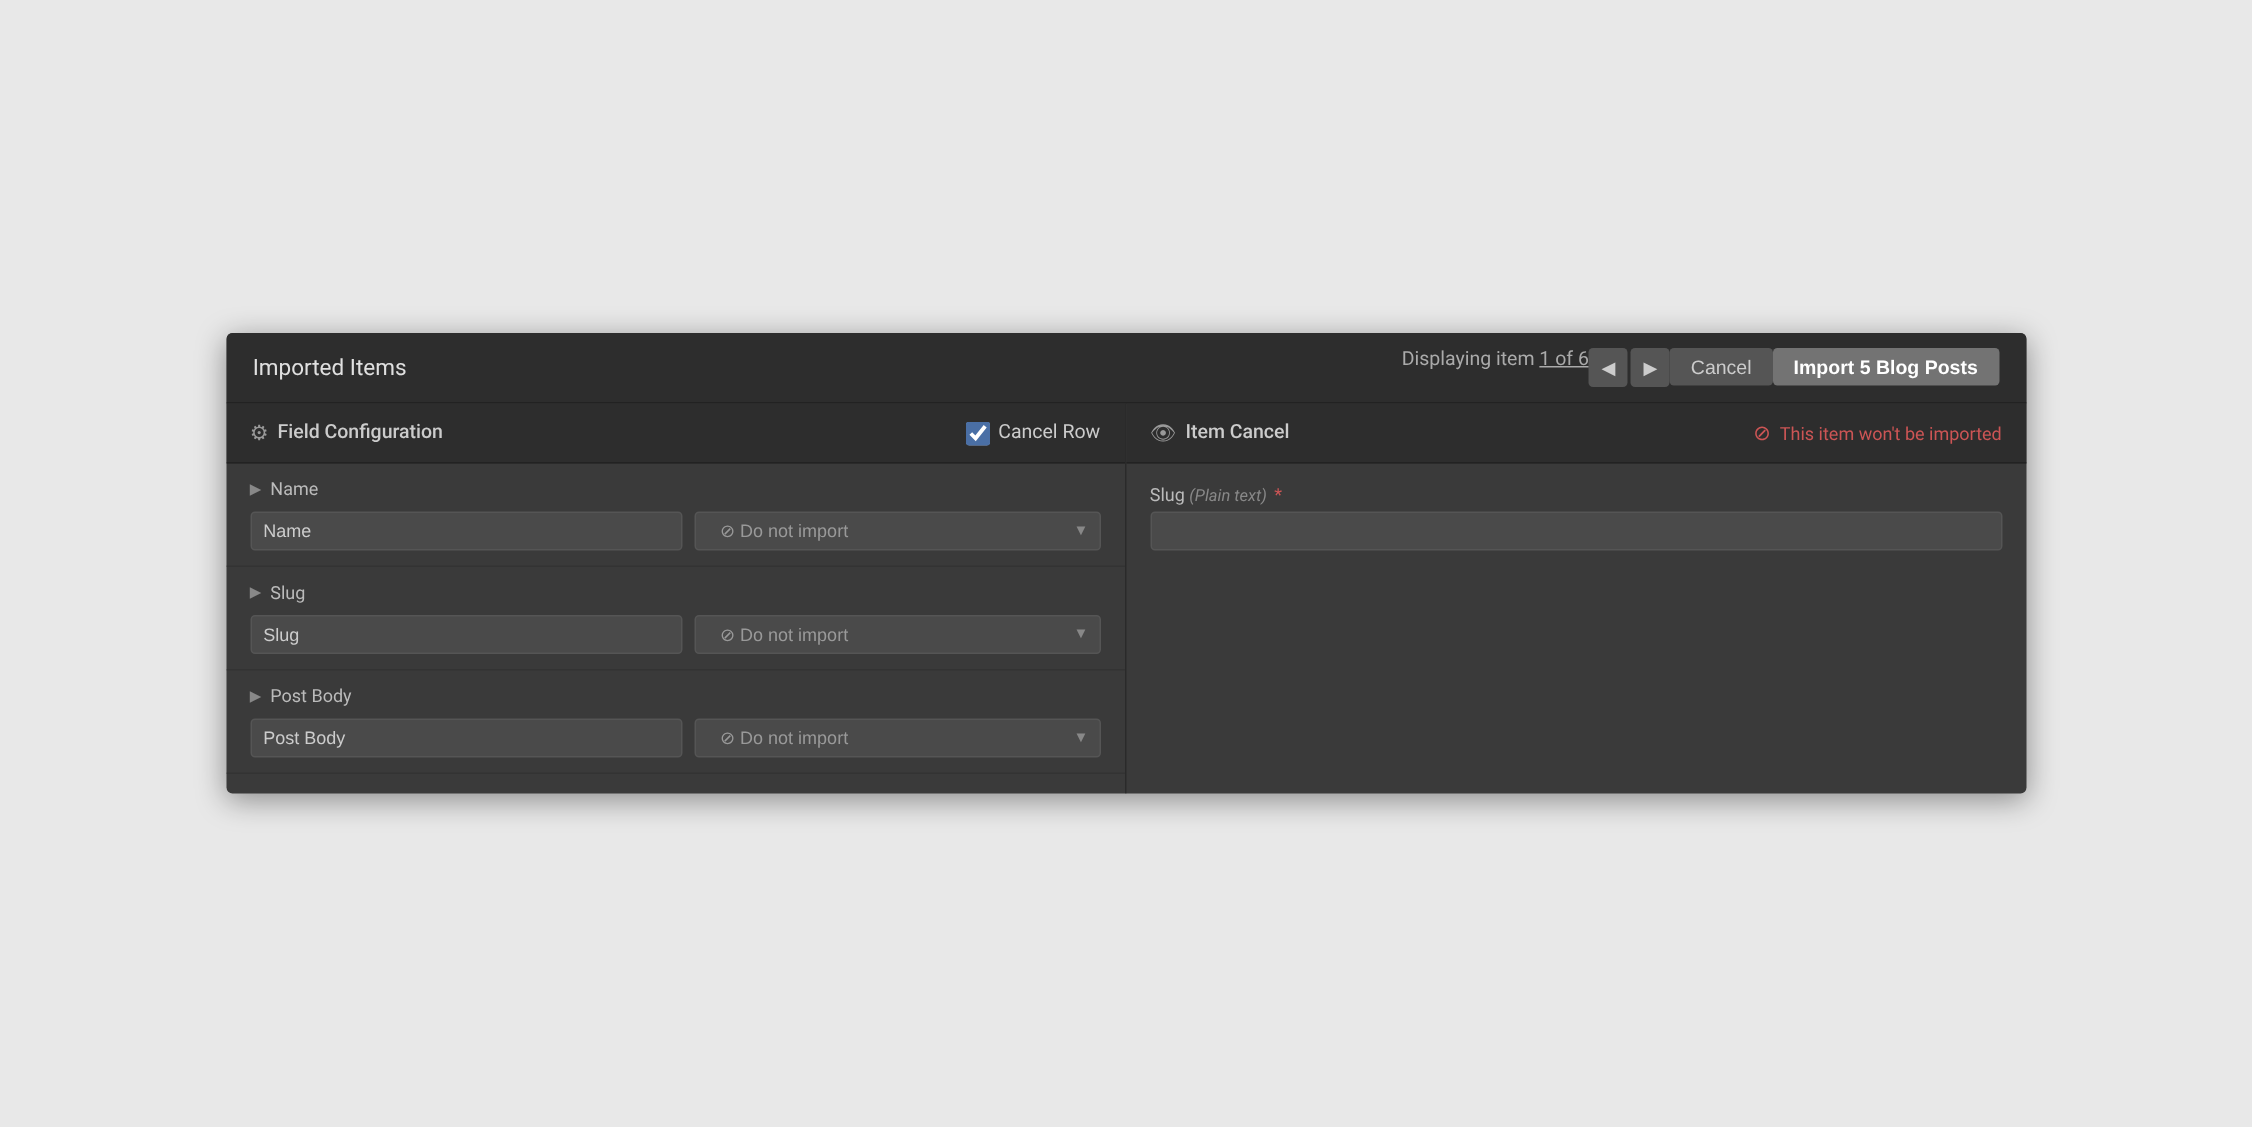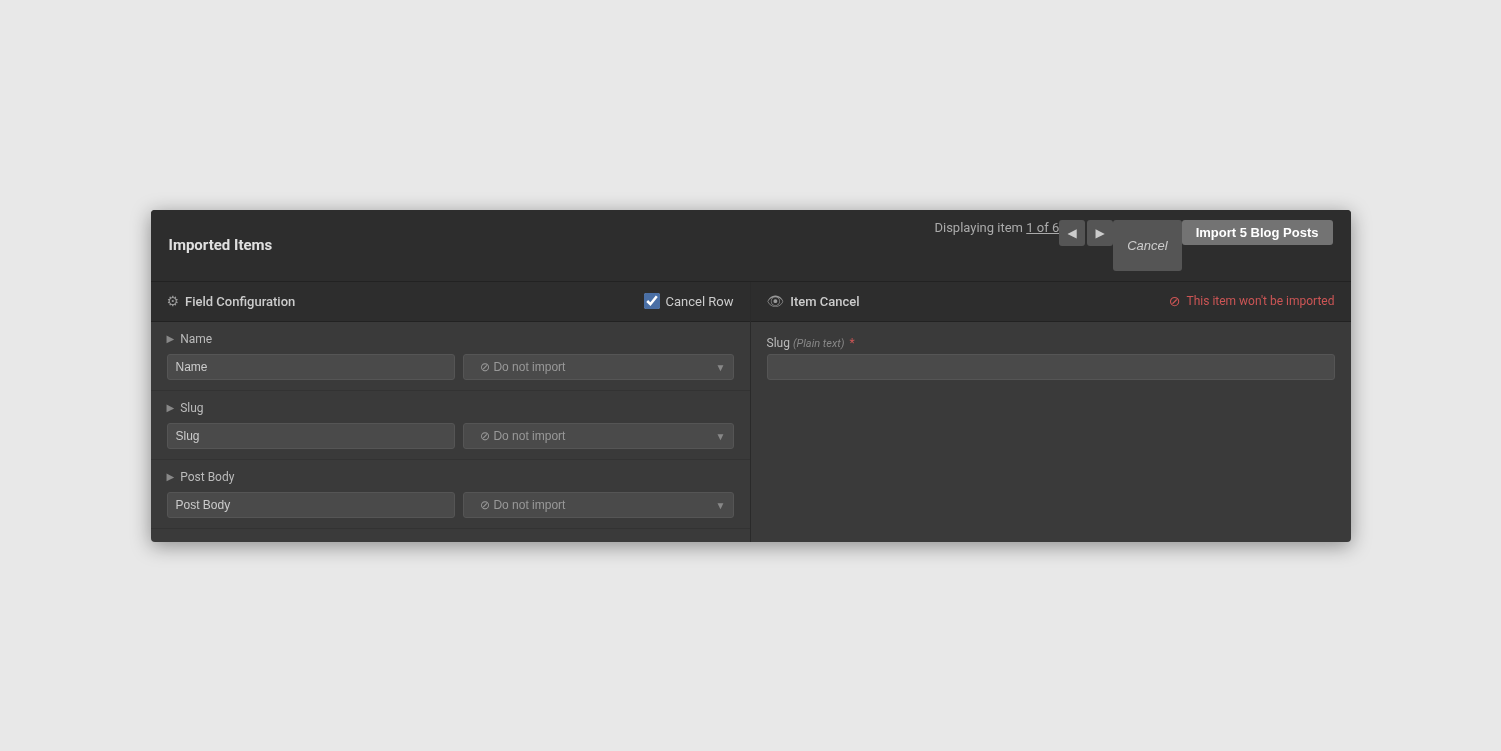--- a/index.html
+++ b/index.html
@@ -23,21 +23,21 @@
       background: #2d2d2d;
       padding: 10px 18px;
       display: flex;
       align-items: center;
       justify-content: space-between;
       border-bottom: 1px solid #222;
     }
     .modal-title {
       color: #e0e0e0;
       font-size: 15px;
-      font-weight: 700;
+      font-weight: 400;
     }
     .header-right {
       display: flex;
       align-items: flex-start;
       gap: 0;
     }
     .displaying-text {
       color: #aaa;
       font-size: 13px;
     }
@@ -59,25 +59,24 @@
       border-radius: 3px;
       font-size: 12px;
       display: flex;
       align-items: center;
       justify-content: center;
     }
     .cancel-btn {
       background: #555;
       border: none;
       color: #ccc;
-      padding: 18px 14px;
-      border-radius: 3px;
-      cursor: pointer;
-      font-size: 13px;
-      font-style: italic;
+      padding: 5px 14px;
+      border-radius: 3px;
+      cursor: pointer;
+      font-size: 13px;
     }
     .import-btn {
       background: #737373;
       border: none;
       color: #fff;
       padding: 5px 14px;
       border-radius: 3px;
       cursor: pointer;
       font-size: 13px;
       font-weight: 700;

